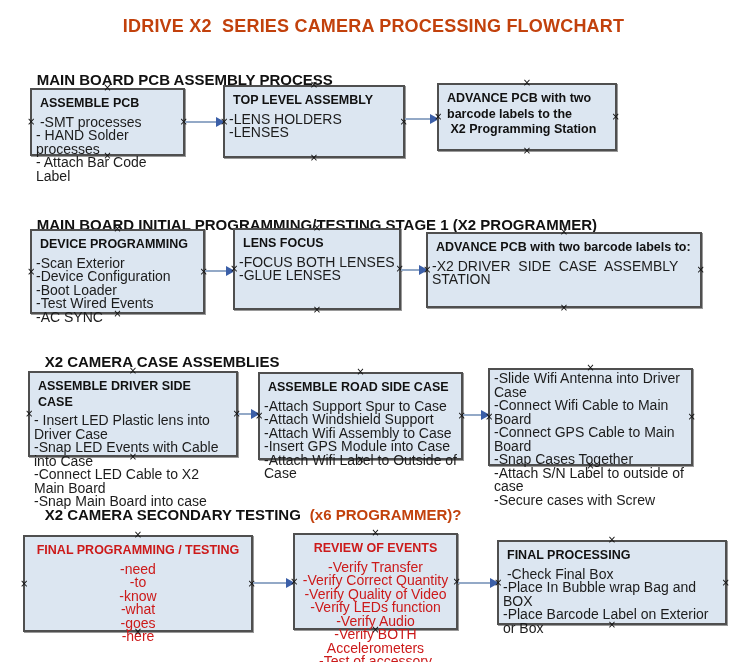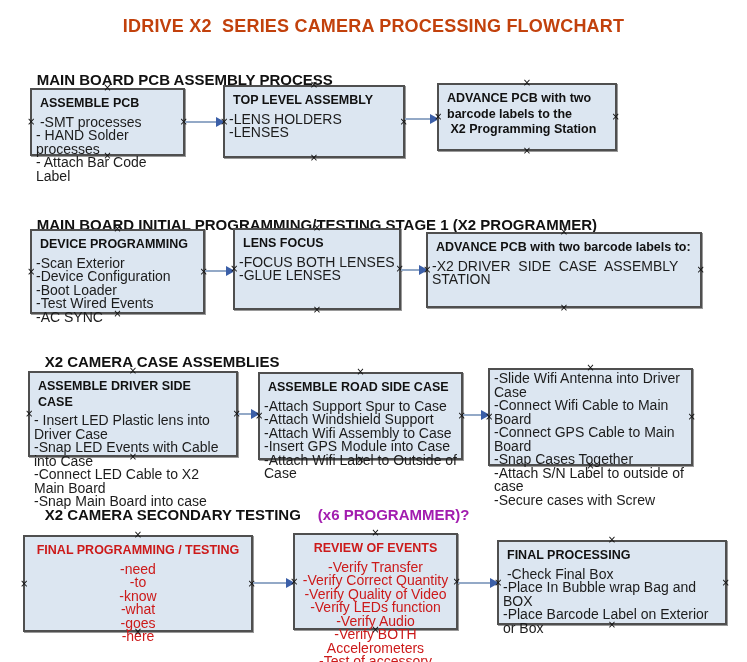--- a/index.html
+++ b/index.html
@@ -7,21 +7,21 @@
     position:relative;width:747px;height:662px;background:#ffffff;overflow:hidden;
     font-family:"Liberation Sans","DejaVu Sans",sans-serif;color:#1a1a1a;
   }
   .title{
     position:absolute;top:16px;left:0;width:100%;text-align:center;
     font-size:18px;font-weight:bold;color:#c2410c;letter-spacing:0.2px;white-space:pre;
   }
   .shead{
     position:absolute;font-size:15px;font-weight:bold;color:#111;white-space:pre;
   }
-  .shead .suffix{color:#a21caf;margin-left:17px;}
+  .shead .suffix{color:#c2410c;margin-left:9px;}
   .box{
     position:absolute;background:#dce6f1;border:2px solid #4f4f4f;
     box-shadow:1px 1px 0 #9a9a9a;padding:2px 4px 0 4px;box-sizing:border-box;
   }
   .box h3{
     margin:4px;font-size:12.5px;font-weight:bold;color:#111;
     line-height:1.25;white-space:pre-wrap;
   }
   .box ul{margin:0;padding:0;list-style:none;}
   .box li{font-size:14px;line-height:13.5px;color:#1c1c1c;white-space:pre-wrap;}

